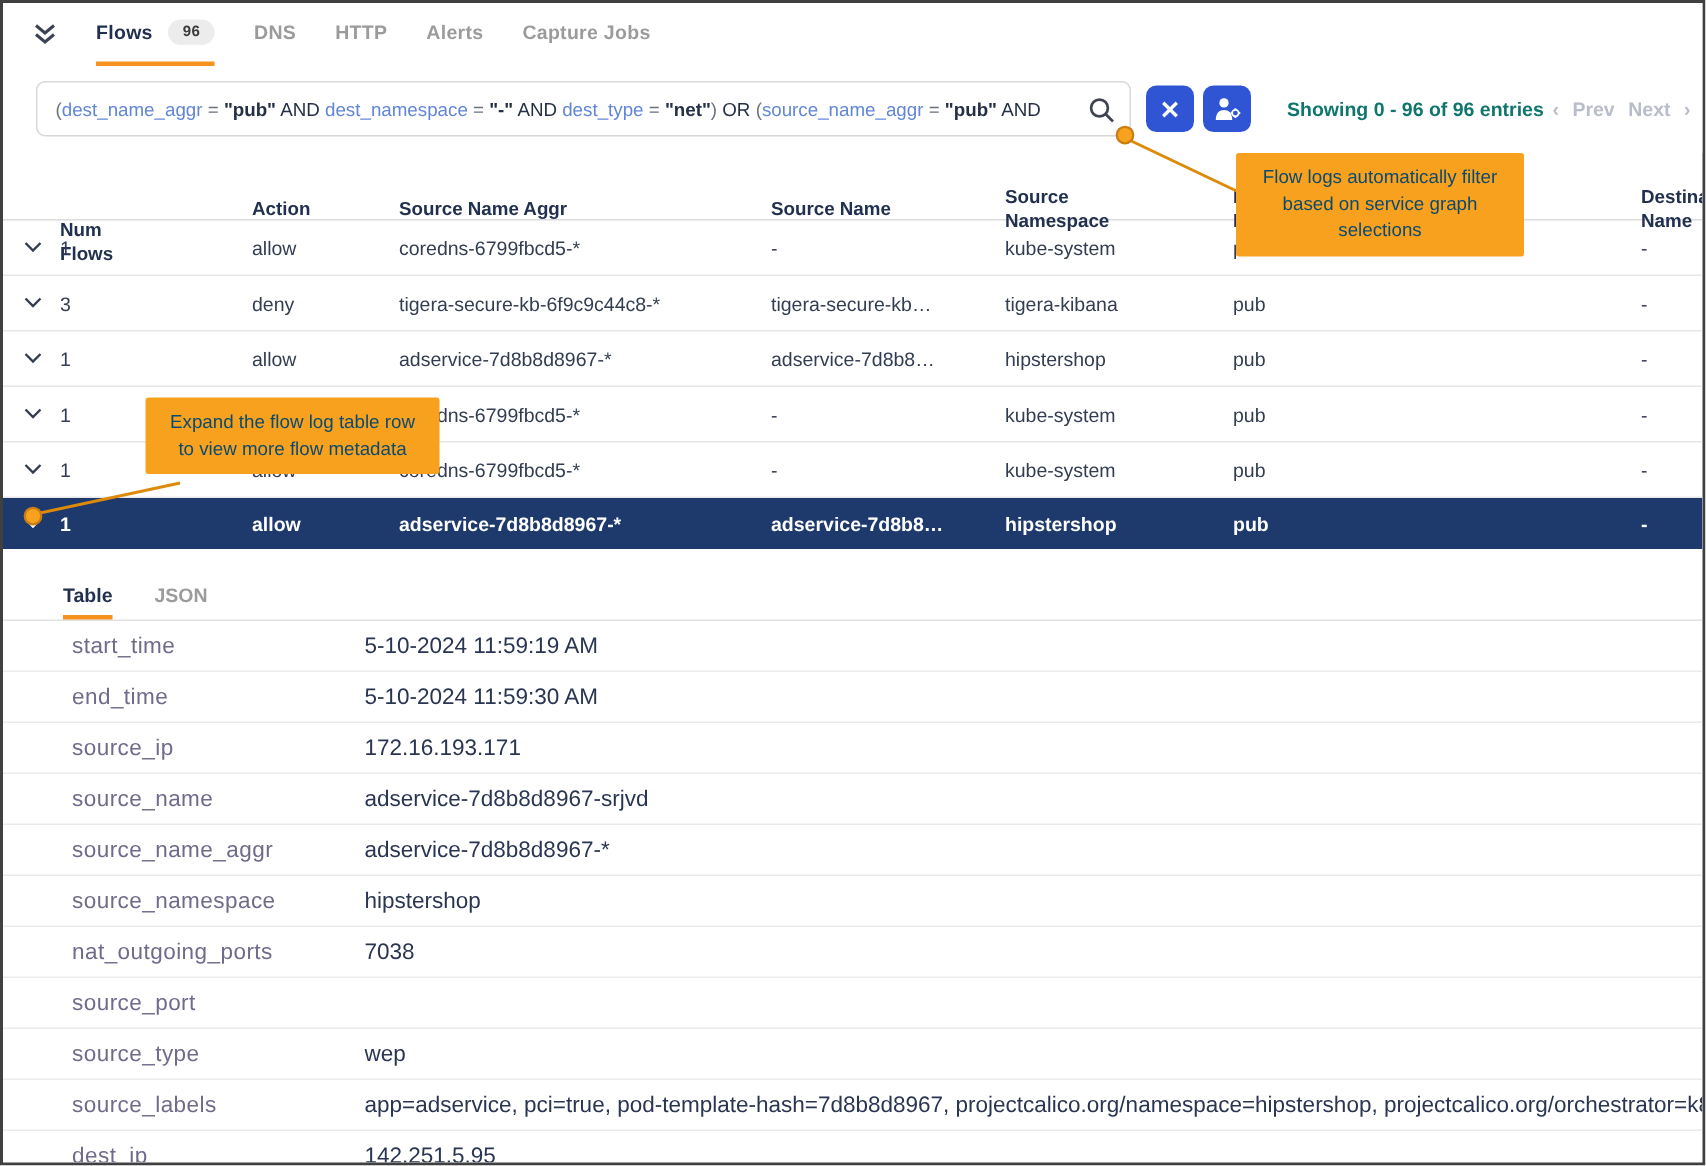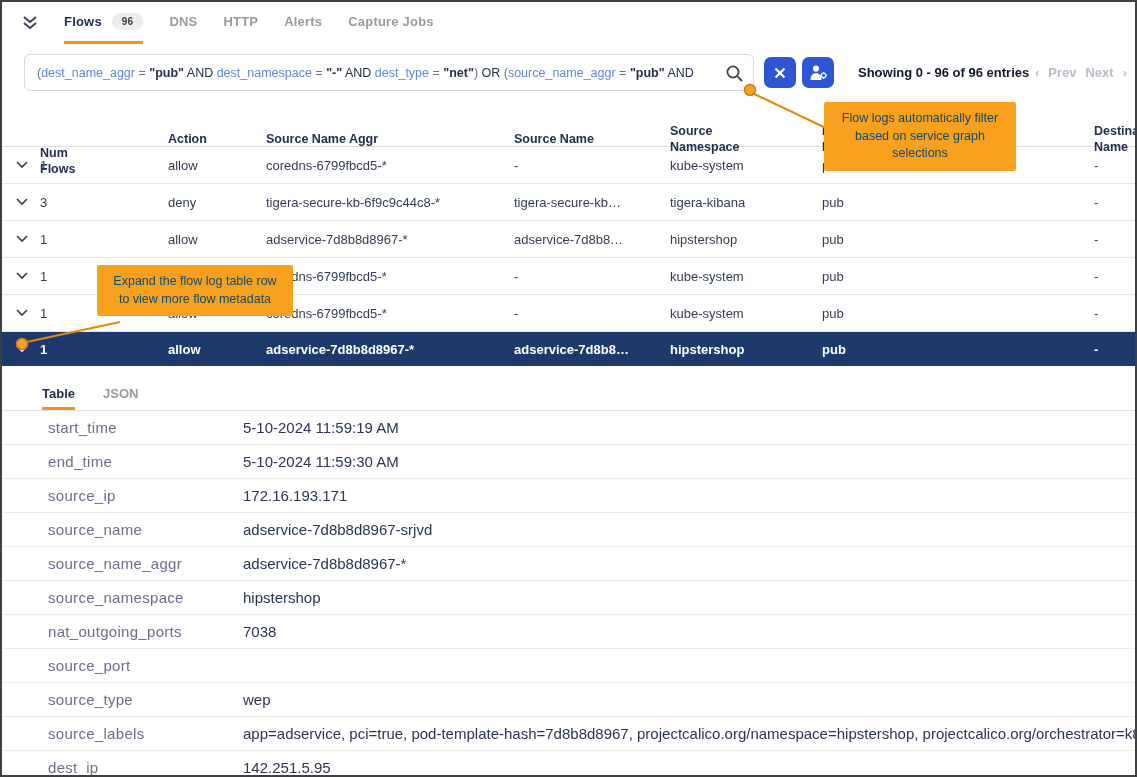--- a/index.html
+++ b/index.html
@@ -20,38 +20,38 @@
   .q { white-space:pre; }
   .q.p { color:#6b7280; }
   .q.f { color:#6286D6; }
   .q.o { color:#6b7280; }
   .q.v { color:#253046; font-weight:700; }
   .q.k { color:#253046; }
   .qsearch { position:absolute; right:9px; top:9px; }
   .btn-blue { position:absolute; top:13px; width:32px; height:31px; border:none; border-radius:7px; background:#2F55D4; display:flex; align-items:center; justify-content:center; cursor:pointer; }
   .btn-clear { left:762px; }
   .btn-user { left:800px; }
-  .showing { position:absolute; left:856px; top:21px; font-size:13px; font-weight:600; color:#0f172a; }
+  .showing { position:absolute; left:856px; top:21px; font-size:13px; font-weight:600; color:#0f766e; }
   .pager { position:absolute; right:8px; top:21px; display:flex; gap:9px; font-size:13px; font-weight:600; color:#b9bcc9; }
   .pager span { cursor:pointer; }
 
   
   .content { position:absolute; top:100px; left:0; right:0; bottom:0; overflow:hidden; }
   .gridrow { display:grid; grid-template-columns:24px 128px 98px 248px 156px 152px 272px minmax(0,1fr); padding-left:14px; align-items:center; }
   .thead { height:45px; border-bottom:1px solid #dcdcdc; font-size:12.5px; font-weight:700; color:#22304f; line-height:1.25; }
   .thead .hlbl { display:block; }
   .thead .w42 .hlbl { max-width:42px;margin-top:44px; }
   .thead .w85 .hlbl { max-width:85px; }
   .row { height:37px; border-bottom:1px solid #e7e7e7; font-size:13px; color:#333d52; cursor:pointer; }
   .row .cell { white-space:nowrap; overflow:hidden; padding-right:10px; }
   .row.selected { height:34px; background:#1E3A6D; color:#fff; font-weight:600; border-bottom:none; }
   .chev { display:flex; align-items:center; }
 
   
-  .dtabs { height:45px; border-bottom:1px solid #e2e2e2; padding-left:40px; display:flex; gap:28px; align-items:flex-end; }
+  .dtabs { height:28px; border-bottom:1px solid #e2e2e2; padding-left:40px; display:flex; gap:28px; align-items:flex-end;margin-top:20px; }
   .dtab { font-size:13px; font-weight:700; padding-bottom:6px; border-bottom:3px solid transparent; cursor:pointer; }
   .dtab.active { color:#22304f; border-bottom-color:#F6921E; }
   .dtab.inactive { color:#9b9b9b; }
   .drow { display:grid; grid-template-columns:195px minmax(0,1fr); padding-left:46px; height:34px; align-items:center; border-bottom:1px solid #ebebeb; font-size:15px; }
   .dkey { color:#6F6B8A; letter-spacing:.3px; white-space:nowrap; }
   .dval { color:#2a3552; white-space:nowrap; overflow:hidden; padding-right:2px; }
 
   
   .overlay { position:absolute; top:0; left:0; z-index:5; pointer-events:none; }
   .callout { position:absolute; z-index:6; background:#F8A11E; color:#0c4a6e; font-size:12.5px; font-weight:500; line-height:1.4; text-align:center; padding:8px 10px; border-radius:2px; }

